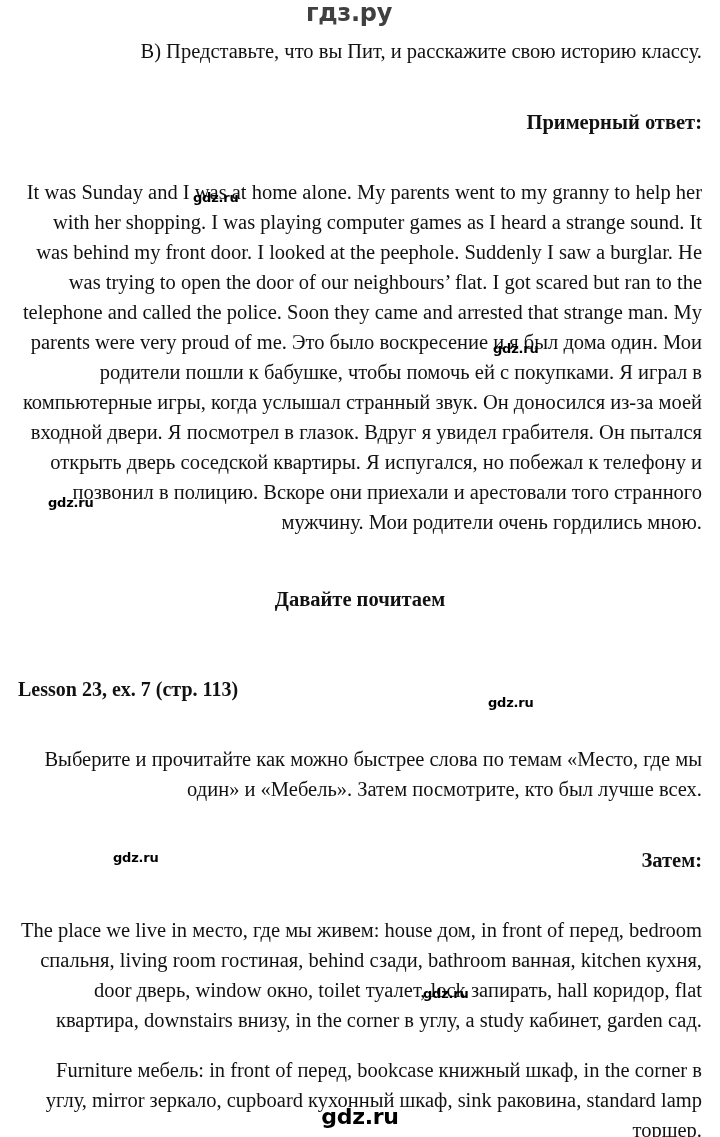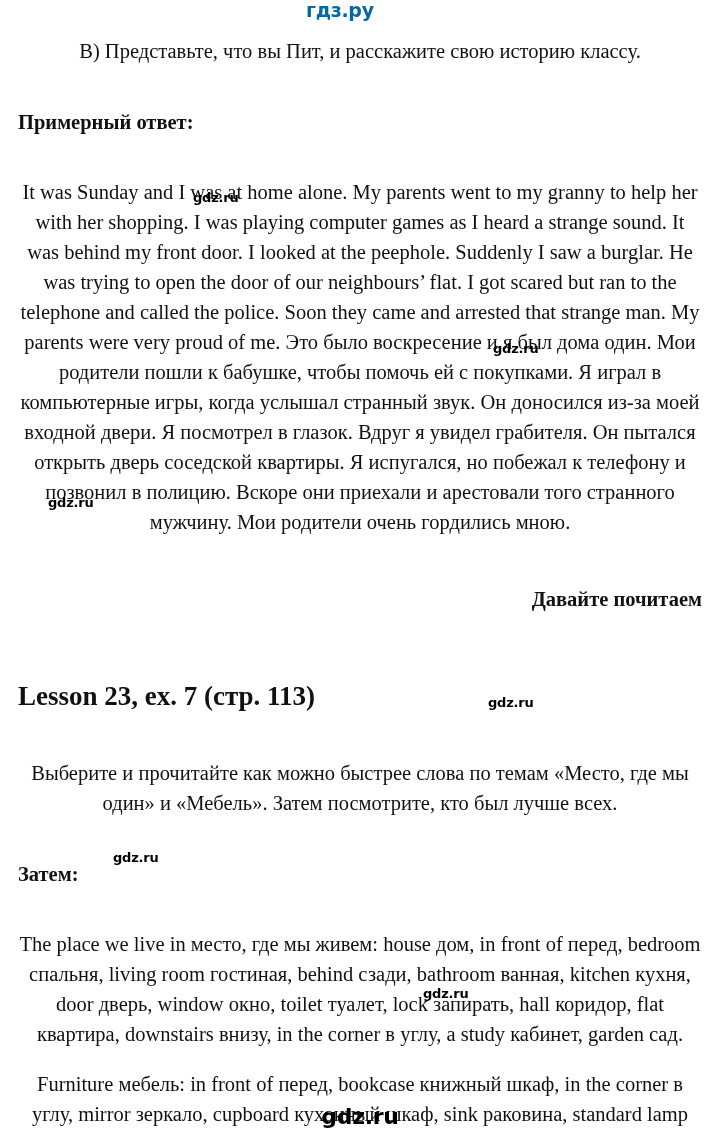--- a/index.html
+++ b/index.html
@@ -23,23 +23,23 @@
     left: 0px;
     width: 720px;
     height: 30px;
   }
   .site-logo {
     position: absolute;
     left: 306px;
     top: -1px;
     font-family: "DejaVu Sans", "Liberation Sans", sans-serif;
     font-weight: bold;
-    font-size: 19px;
+    font-size: 24px;
     letter-spacing: -0.3px;
-    color: #0369a1;
+    color: #404040;
     white-space: nowrap;
   }
 
   
   .page {
     position: absolute;
     left: 0px;
     top: 0px;
     width: 720px;
     height: 1137px;
@@ -48,38 +48,39 @@
     position: absolute;
     left: 18px;
     top: 36px;
     width: 684px;
   }
 
   .para {
     margin: 0 0 0 0;
     font-size: 20.5px;
     line-height: 30px;
-    text-align: center;
+    text-align: right;
     word-spacing: 0px;
   }
   .gap-m { height: 20px; }
   .gap-l { height: 26px; }
   .heading-bold {
     font-size: 20.5px;
     line-height: 30px;
     font-weight: bold;
+    text-align: right;
   }
   .heading-center {
     font-size: 20.5px;
     line-height: 30px;
     font-weight: bold;
-    text-align: right;
+    text-align: center;
   }
   .lesson-title {
-    font-size: 27px;
+    font-size: 20px;
     line-height: 30px;
     font-weight: bold;
   }
 
   
   .wm {
     position: absolute;
     font-family: "DejaVu Sans", "Liberation Sans", sans-serif;
     font-weight: bold;
     font-size: 13px;

